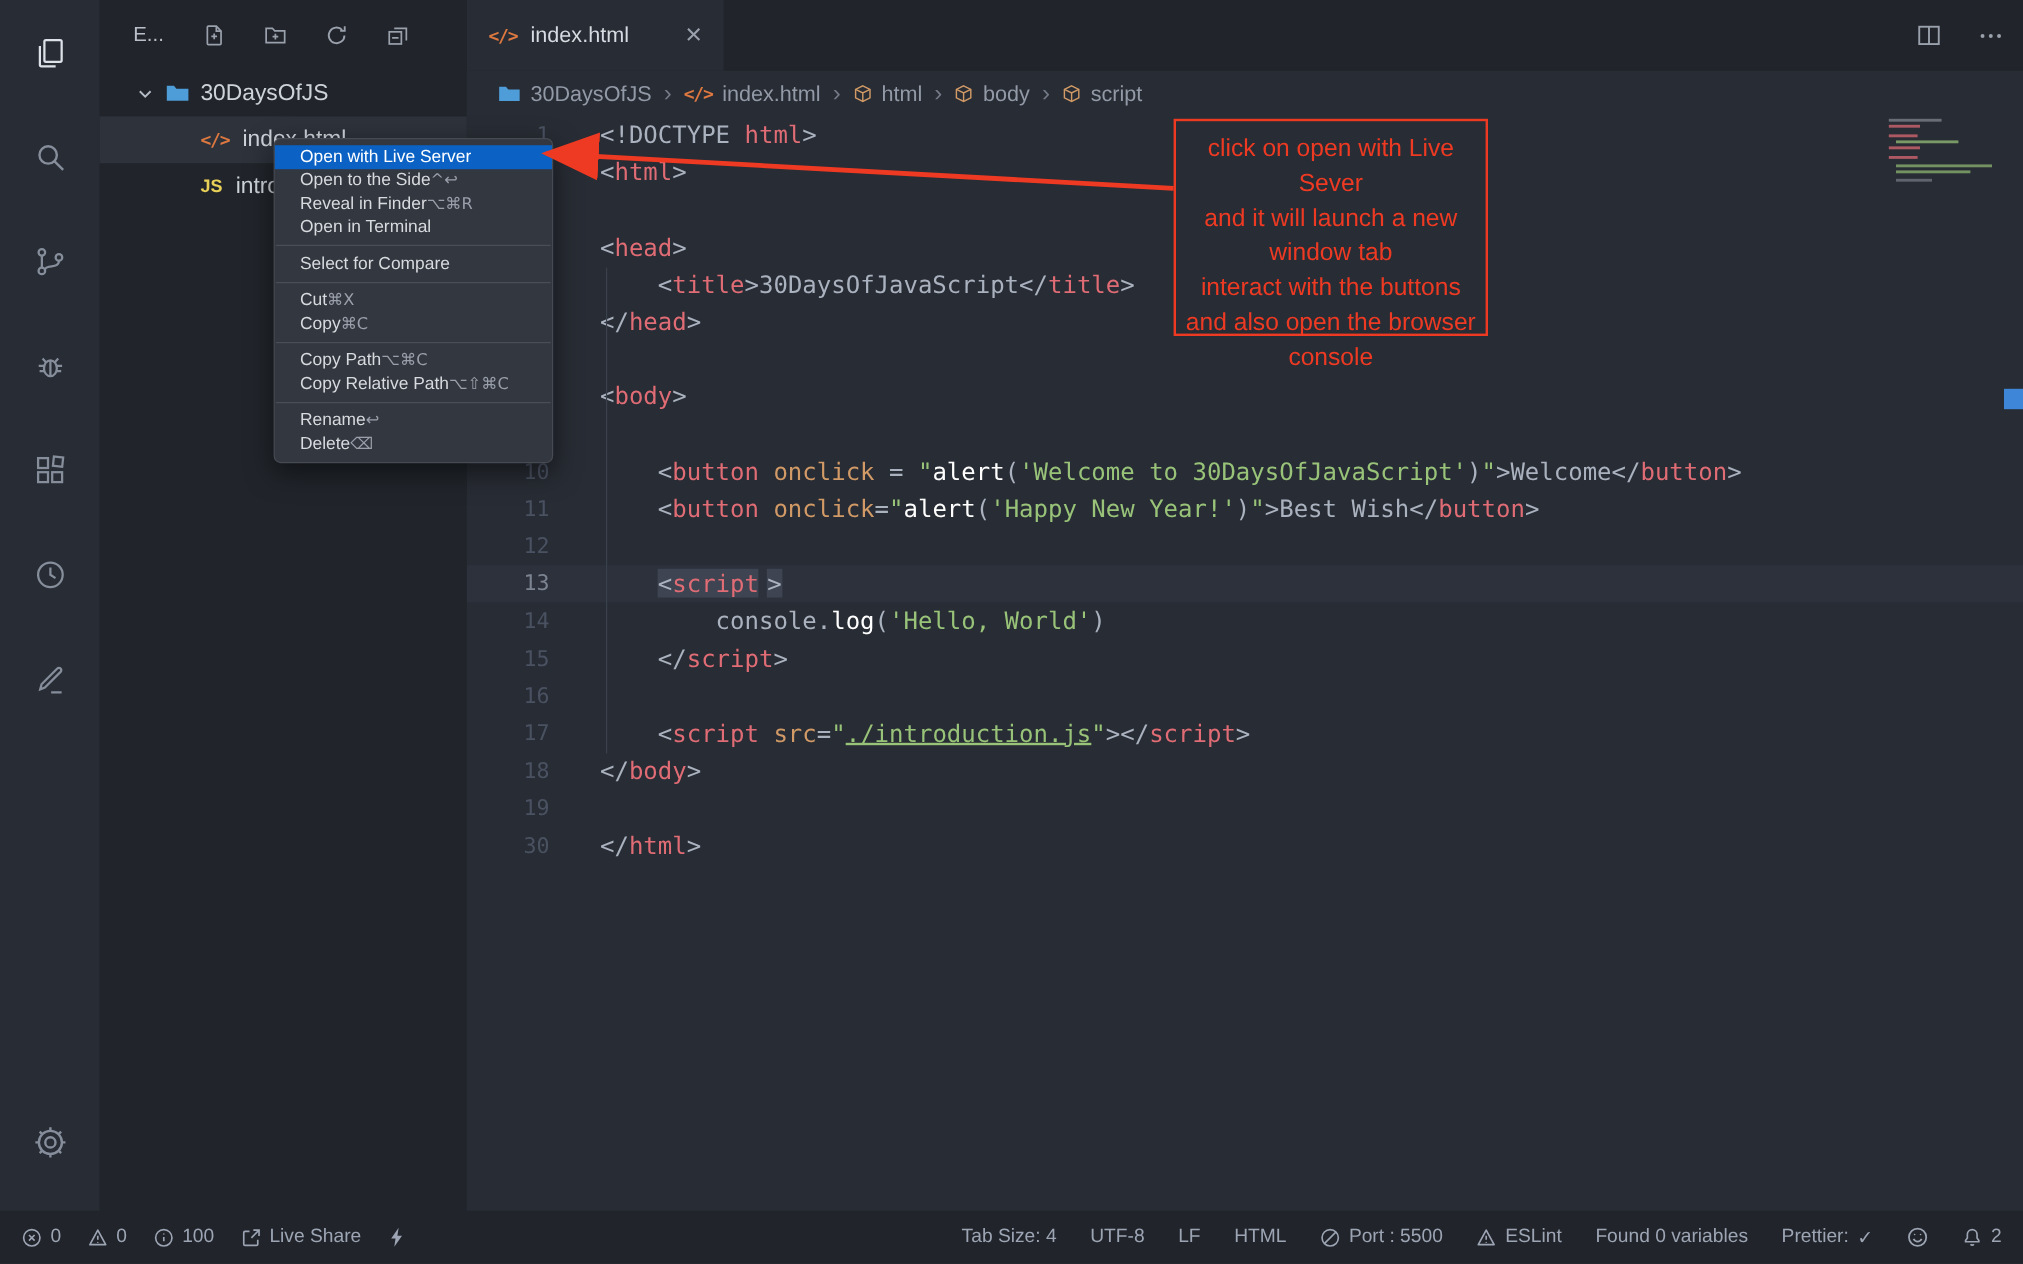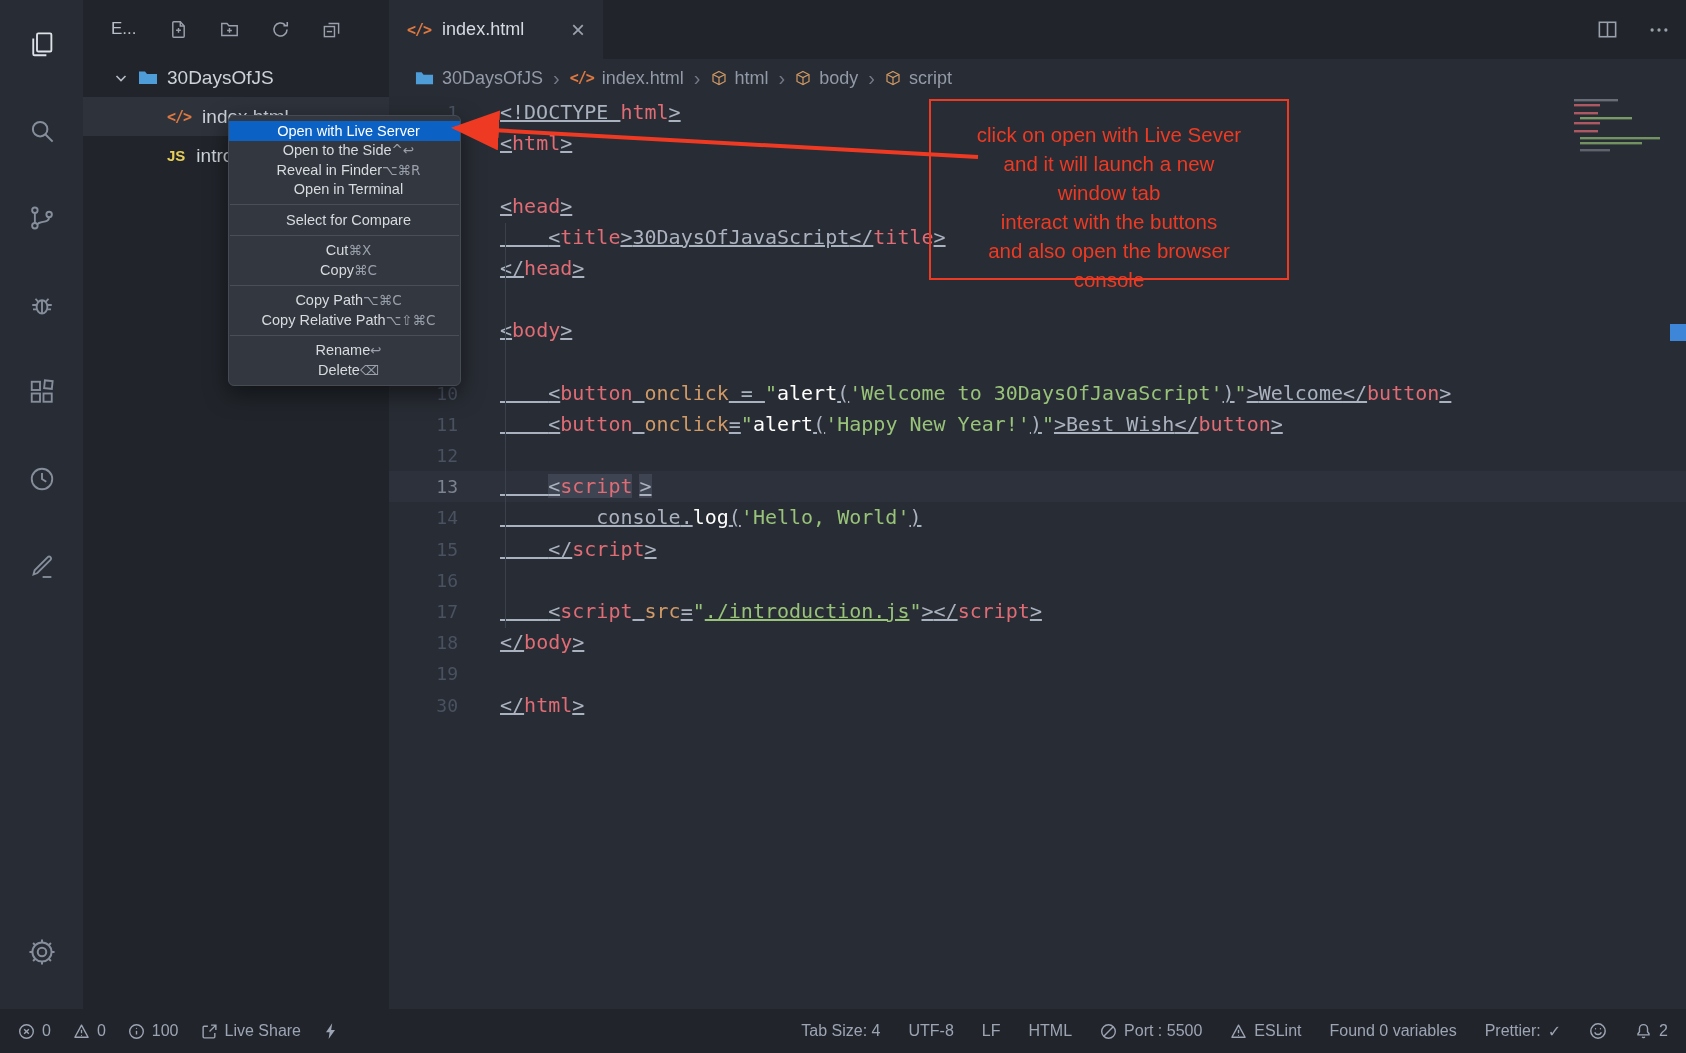--- a/index.html
+++ b/index.html
@@ -40,45 +40,45 @@
   .breadcrumbs{height:38px;display:flex;align-items:center;padding-left:26px;font-size:18px;color:#939aa7;}
   .crumb{display:flex;align-items:center;gap:8px;cursor:pointer;}
   .bc-sep{color:#737a86;margin:0 10px;font-size:20px;}
 
   .code{position:absolute;left:0;top:97px;right:0;font-family:"DejaVu Sans Mono",monospace;font-size:20px;}
   .cline{display:flex;height:31.2px;line-height:31.2px;white-space:pre;}
   .cline.active{background:#2c313c;}
   .ln{flex:none;width:69px;text-align:right;font-size:18px;color:#4a5262;}
   .cline.active .ln{color:#7d8491;}
   .ltext{padding-left:42px;white-space:pre;}
-  .tk-p,.tk-fg{color:#abb2bf;text-decoration:underline;}
+  .tk-p,.tk-fg{color:#abb2bf;}
   .tk-tag{color:#e06c75;}
   .tk-attr{color:#d19a66;}
   .tk-str{color:#98c379;}
   .tk-fn{color:#ffffff;}
   .tk-stru{color:#98c379;text-decoration:underline;}
   .hl{background:#3e4451;}
   .gap{margin-left:7px;}
   .indent-guide{position:absolute;left:116px;top:223px;width:1px;height:405px;background:#3a404c;}
 
   .minimap{position:absolute;right:10px;top:97px;opacity:.9;}
   .ruler-marker{position:absolute;right:0;top:324px;width:16px;height:17px;background:#3e86d8;}
 
   
   .menu{position:absolute;left:228px;top:115px;width:233px;background:#33373f;border:1px solid #464a52;
     border-radius:6px;padding:5px 0;z-index:50;box-shadow:0 8px 22px rgba(0,0,0,.5);font-size:14.5px;color:#d7dade;}
-  .menu-item{display:flex;justify-content:center;align-items:center;height:19.5px;padding:0 13px 0 21px;cursor:pointer;}
+  .menu-item{display:flex;justify-content:flex-start;align-items:center;height:19.5px;padding:0 13px 0 21px;cursor:pointer;}
   .menu-item.active{background:#0b62c4;color:#ffffff;}
   .menu-item .sc{color:#9aa0ab;font-size:13.5px;font-family:"DejaVu Sans",sans-serif;}
   .menu-item.active .sc{color:#e8eef7;}
   .menu-sep{height:1px;background:#4a4e57;margin:5px 1px;}
 
   
-  .ann-box{position:absolute;left:929px;top:99px;width:360px;height:181px;border:2.5px solid #ee3a23;
-    z-index:65;text-align:center;font-size:20.5px;line-height:29px;padding-top:19px;background:transparent;}
+  .ann-box{position:absolute;left:978px;top:99px;width:262px;height:181px;border:2.5px solid #ee3a23;
+    z-index:65;text-align:center;font-size:20.5px;line-height:29px;padding-top:8px;background:transparent;}
   .arrow-svg{position:absolute;left:0;top:0;width:1686px;height:1053px;z-index:70;pointer-events:none;}
 
   
   .statusbar{position:absolute;left:0;bottom:0;width:1686px;height:44px;background:#21252b;z-index:80;
     display:flex;align-items:center;padding:0 18px;font-size:16px;color:#9da5b4;}
   .sb-group{display:flex;align-items:center;gap:22px;}
   #sb-right{margin-left:auto;gap:28px;}
   .sb-item{display:flex;align-items:center;gap:7px;cursor:pointer;white-space:nowrap;}
   .check{font-family:"DejaVu Sans",sans-serif;}
 </style>

